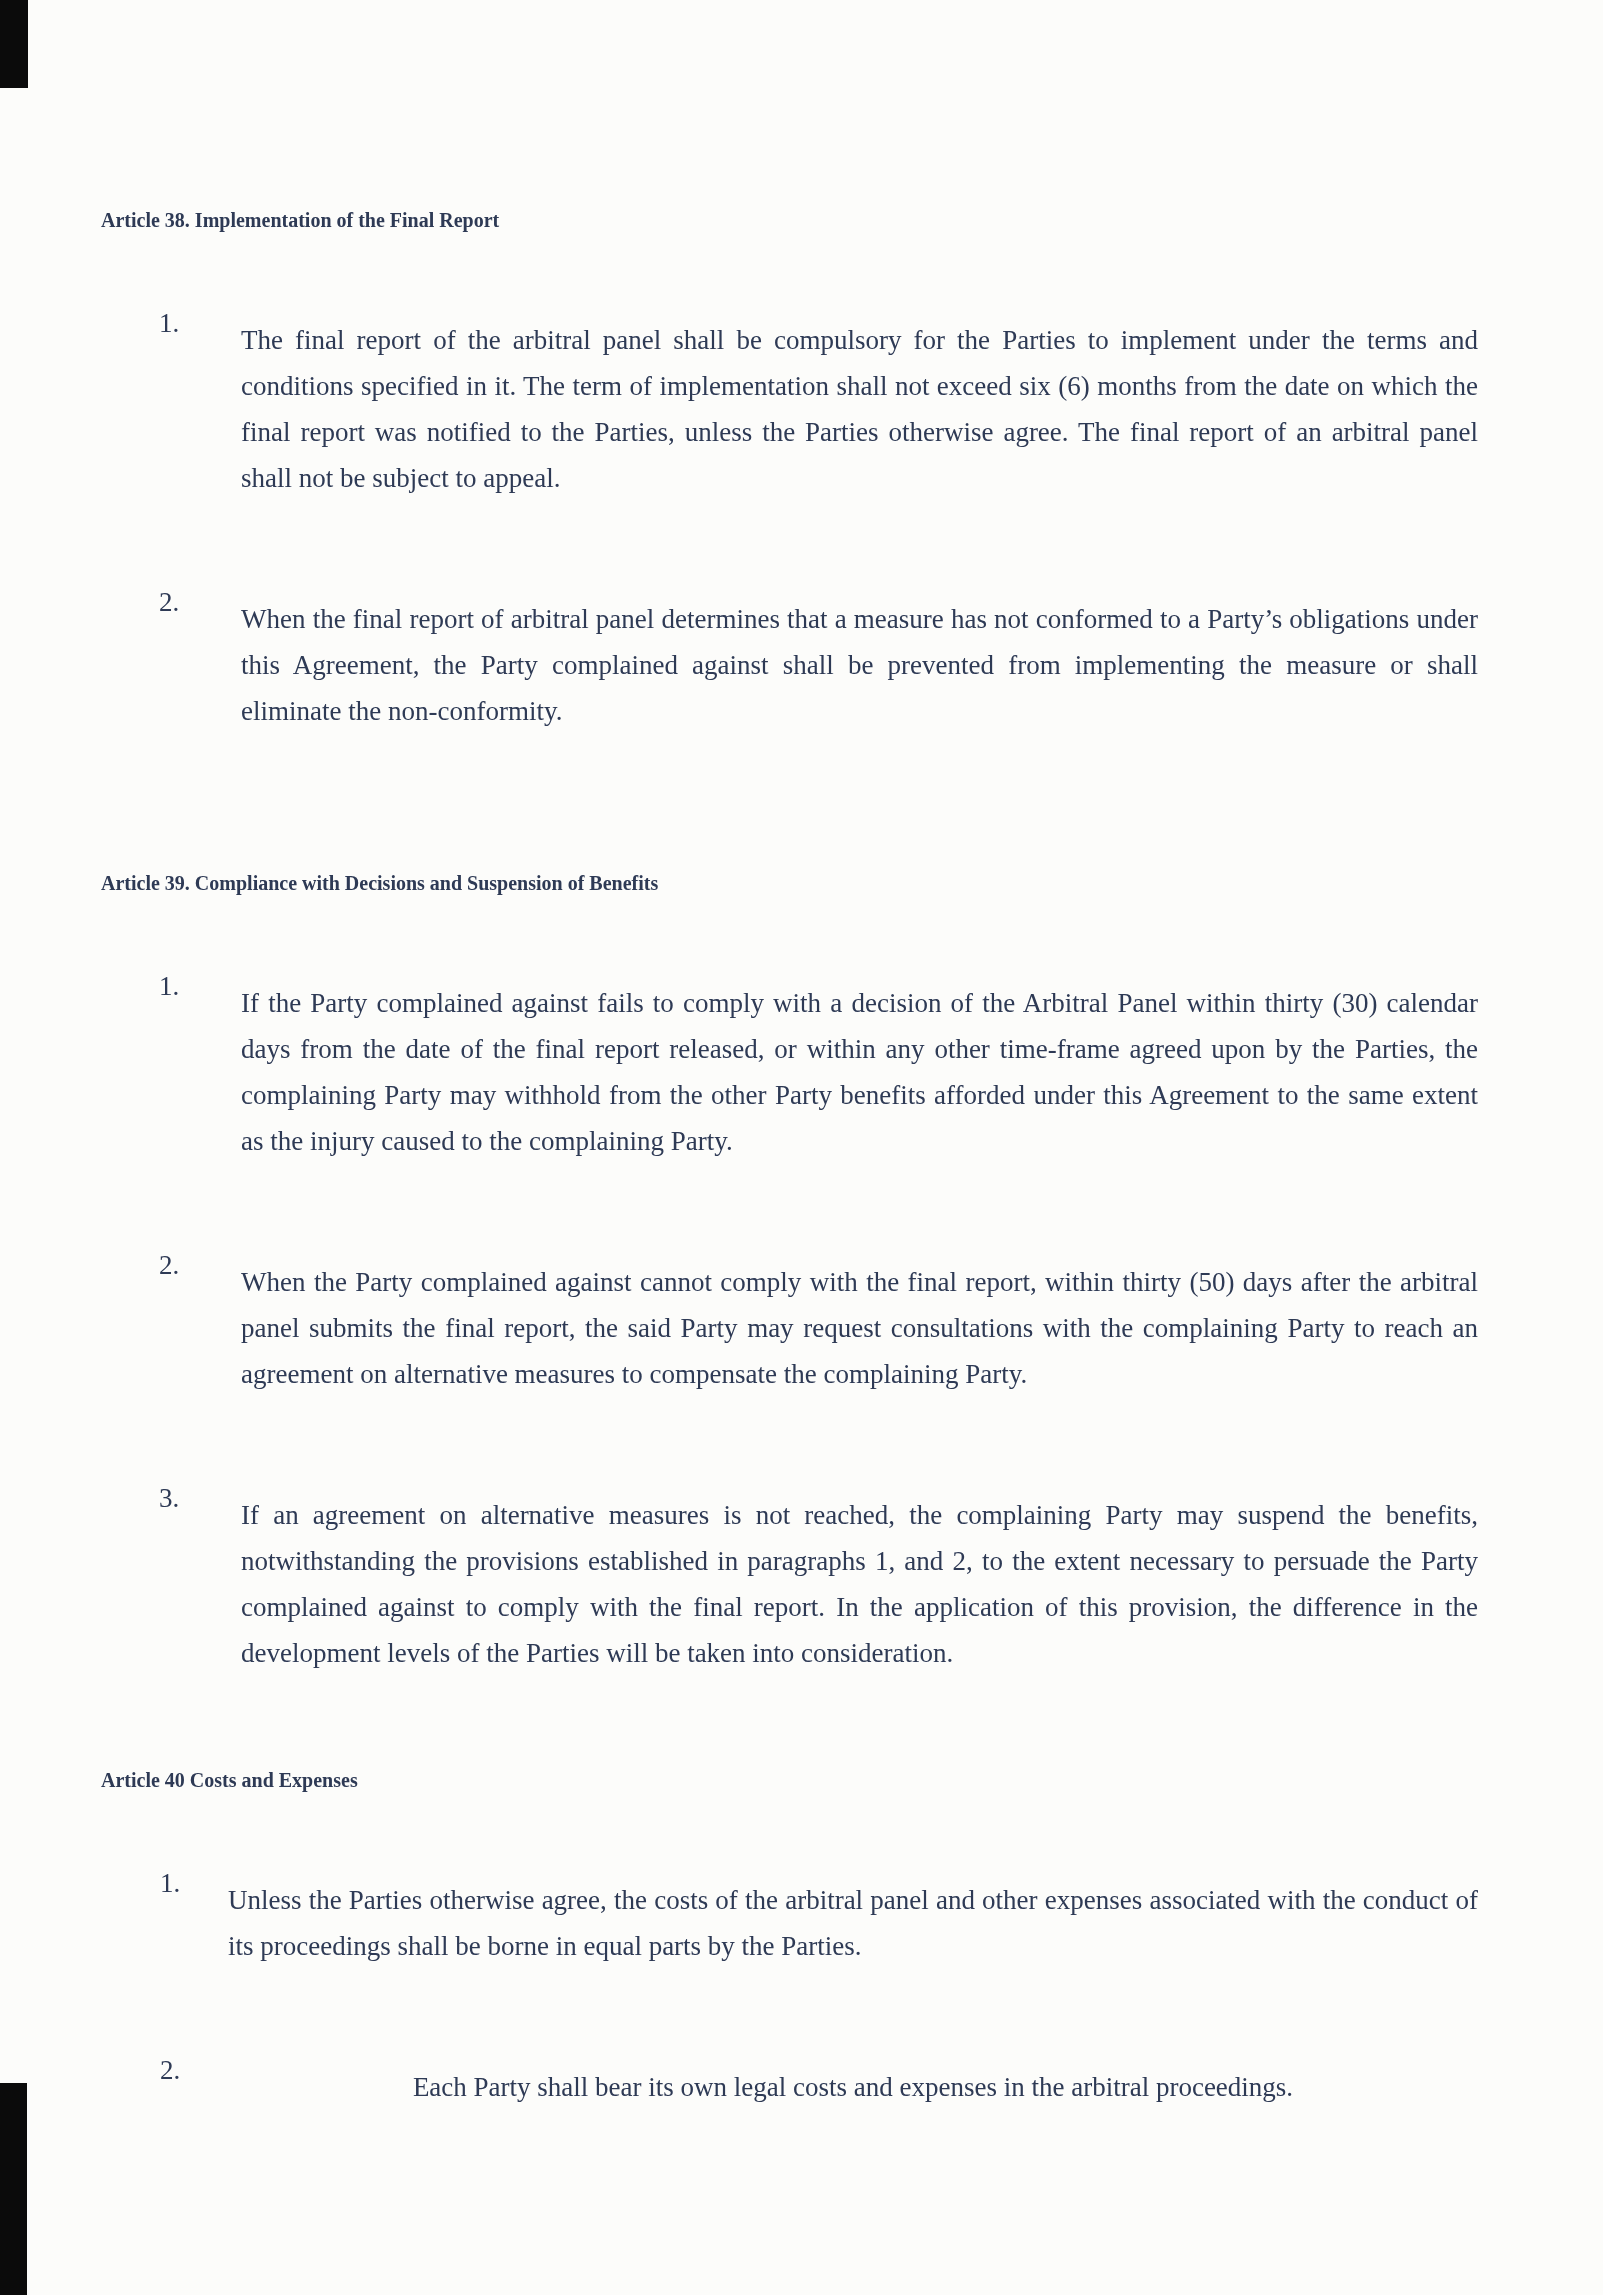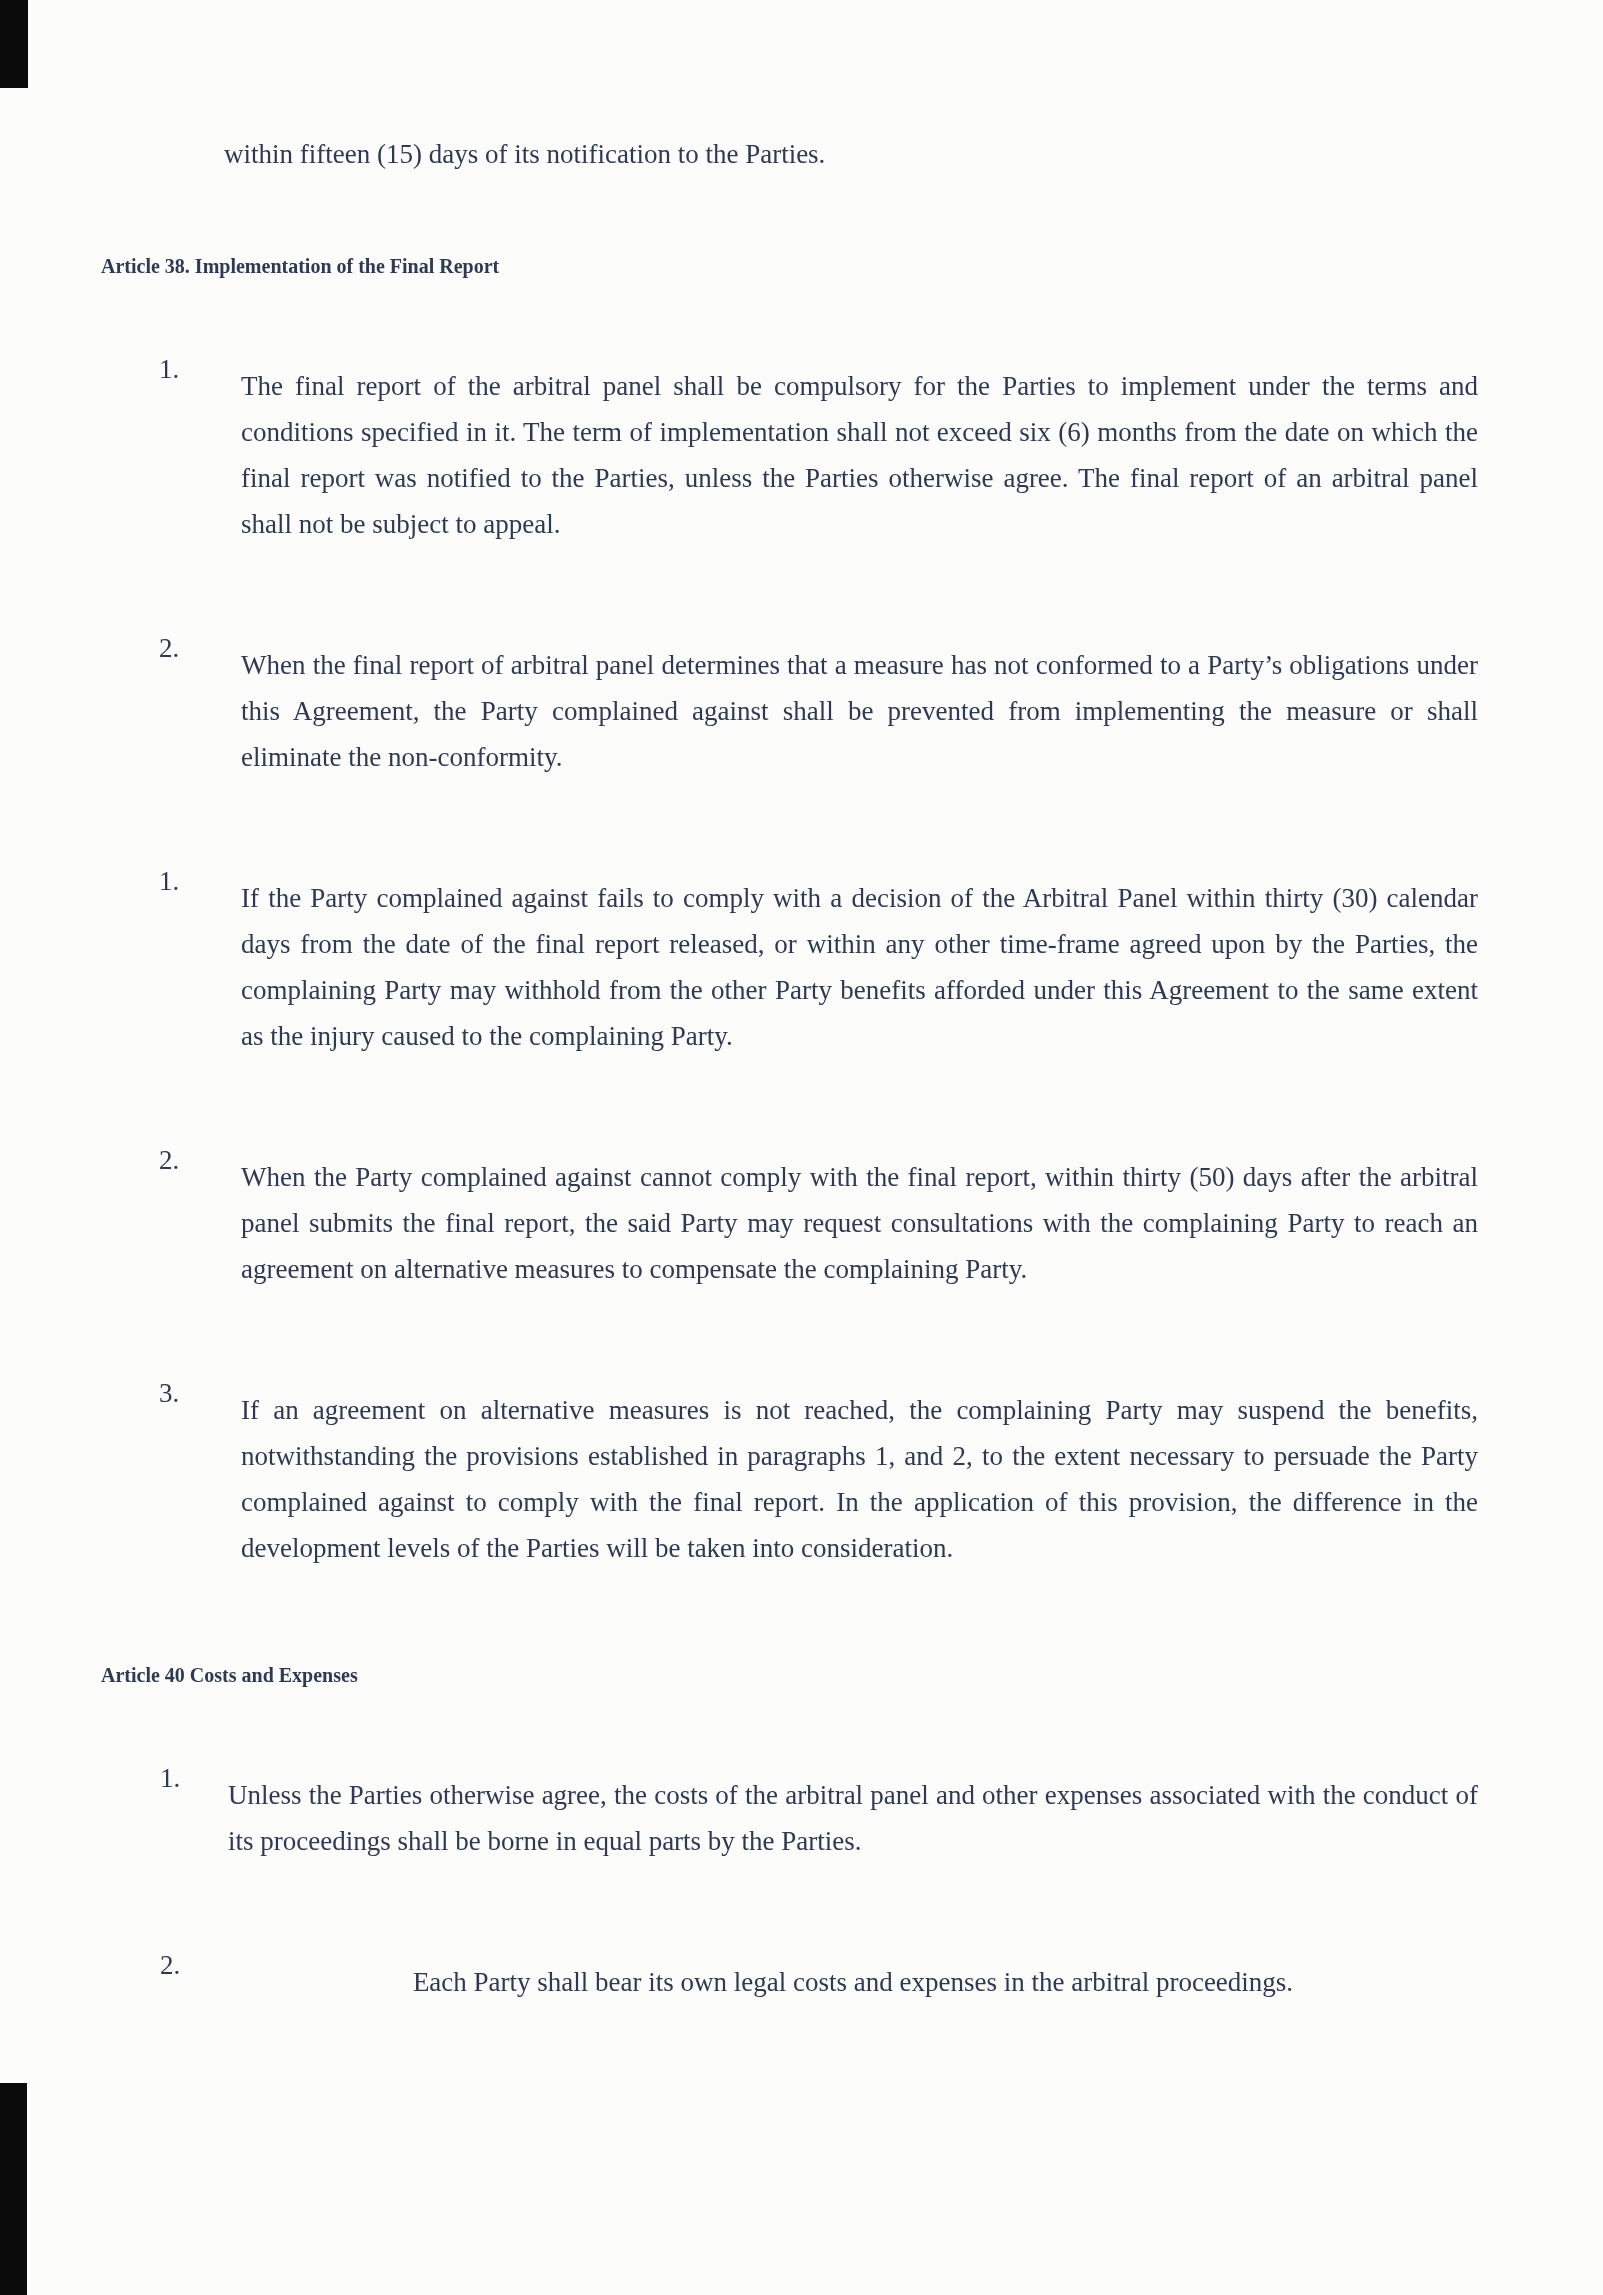--- a/index.html
+++ b/index.html
@@ -59,35 +59,35 @@
   .artifact-bottom { top: 2083px; width: 27px; height: 213px; }
 </style>
 </head>
 <body>
 
 <div class="scan-artifact artifact-top"></div>
 <div class="scan-artifact artifact-bottom"></div>
 
 <div class="page-content">
 
-  <p class="continuation">within fifteen (15) days of its notification to the Parties.</p>
 
   <section class="article article-38">
     <h2 class="article-heading">Article 38. Implementation of the Final Report</h2>
     <div class="item">
       <span class="num">1.</span>
       <p class="text">The final report of the arbitral panel shall be compulsory for the Parties to implement under the terms and conditions specified in it. The term of implementation shall not exceed six (6) months from the date on which the final report was notified to the Parties, unless the Parties otherwise agree. The final report of an arbitral panel shall not be subject to appeal.</p>
     </div>
     <div class="item">
       <span class="num">2.</span>
       <p class="text">When the final report of arbitral panel determines that a measure has not conformed to a Party’s obligations under this Agreement, the Party complained against shall be prevented from implementing the measure or shall eliminate the non-conformity.</p>
     </div>
   </section>
 
   <section class="article article-39">
+    <h2 class="article-heading">Article 39. Compliance with Decisions and Suspension of Benefits</h2>
     <div class="item">
       <span class="num">1.</span>
       <p class="text">If the Party complained against fails to comply with a decision of the Arbitral Panel within thirty (30) calendar days from the date of the final report released, or within any other time-frame agreed upon by the Parties, the complaining Party may withhold from the other Party benefits afforded under this Agreement to the same extent as the injury caused to the complaining Party.</p>
     </div>
     <div class="item">
       <span class="num">2.</span>
       <p class="text">When the Party complained against cannot comply with the final report, within thirty (50) days after the arbitral panel submits the final report, the said Party may request consultations with the complaining Party to reach an agreement on alternative measures to compensate the complaining Party.</p>
     </div>
     <div class="item">
       <span class="num">3.</span>

